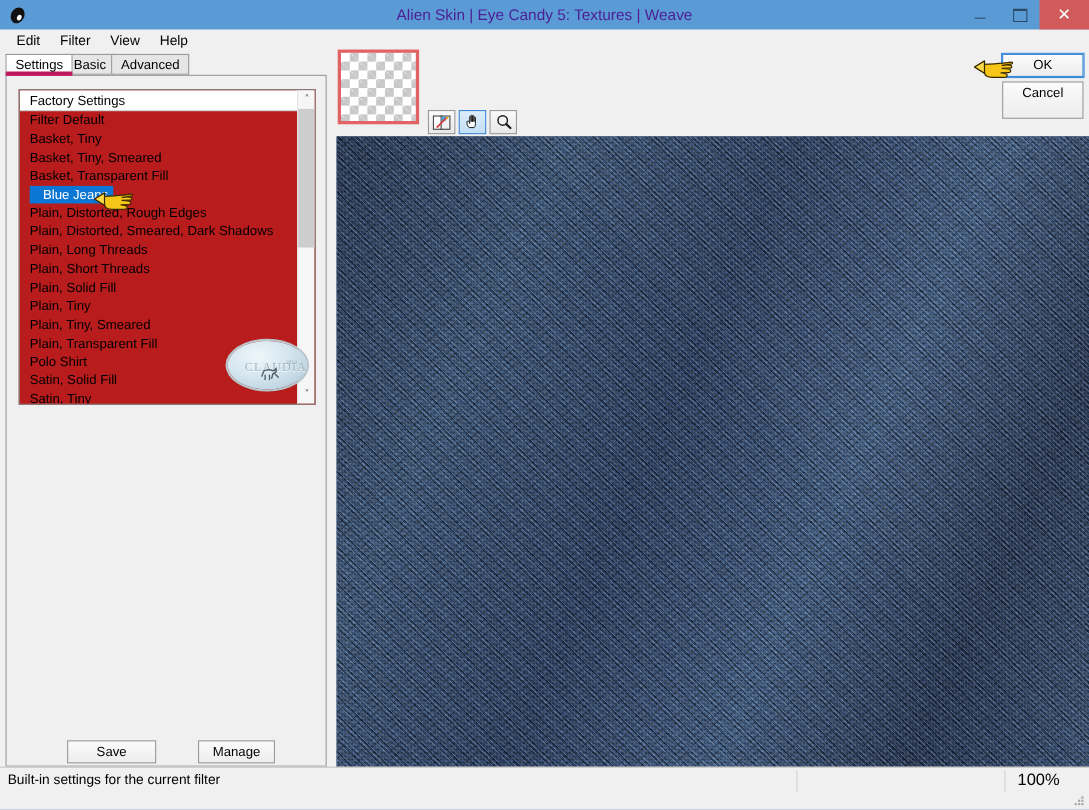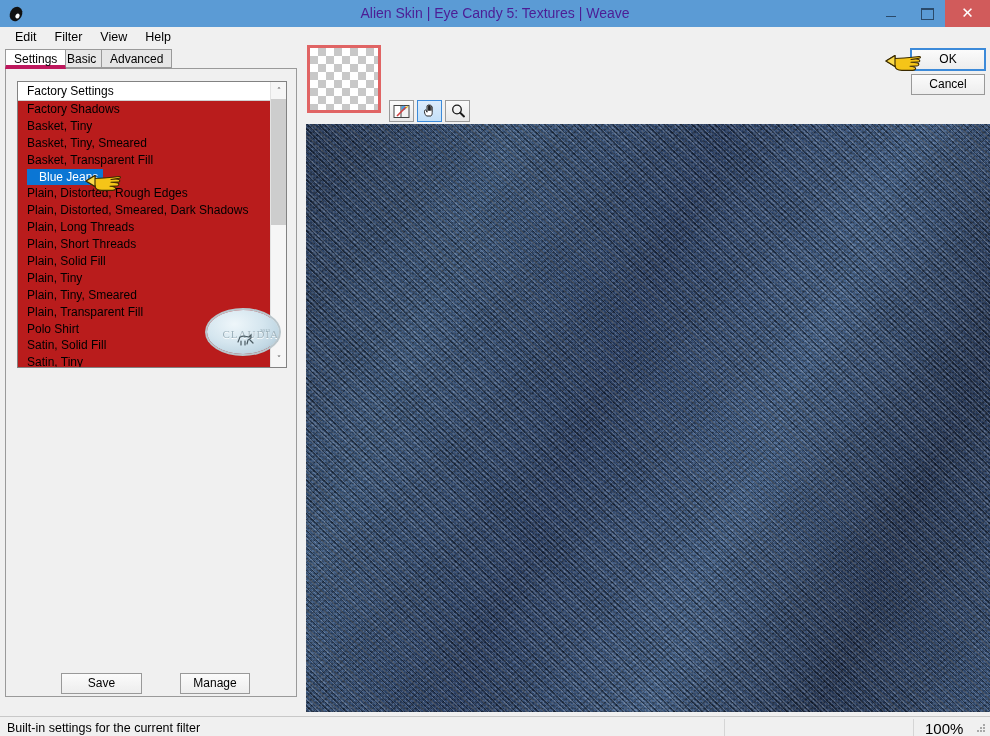--- a/index.html
+++ b/index.html
@@ -169,32 +169,32 @@
       repeating-linear-gradient(30deg, rgba(0,0,0,.2) 0 2px, rgba(255,255,255,.08) 2px 4px),
       repeating-linear-gradient(-30deg, rgba(0,0,0,.14) 0 3px, rgba(255,255,255,.06) 3px 6px);
   }
 
   
   .ok-btn{
     position:absolute;left:911px;top:49px;width:74px;height:21px;line-height:19px;
     border:1px solid #3c8ad9;outline:1px solid #3c8ad9;
   }
   .cancel-btn{
-    position:absolute;left:911px;top:74px;width:74px;height:21px;line-height:19px;text-align:center;
+    position:absolute;left:911px;top:74px;width:74px;height:34px;line-height:19px;text-align:center;
   }
 
   
   .hand{position:absolute;width:0;height:0;}
   .hand svg{display:block;}
   .hand-list{left:84px;top:168px;}
   .hand-ok{left:884px;top:48px;}
 
   
   .statusbar{
-    position:absolute;left:0;bottom:0;width:990px;height:20px;
+    position:absolute;left:0;bottom:0;width:990px;height:39px;
     background:#f0f0f0;border-top:1px solid #c8c8c8;box-sizing:border-box;padding-left:28px;
   }
   .status-text{position:absolute;left:7px;top:0;height:23px;line-height:23px;font-size:12.5px;}
   .status-sep{position:absolute;left:724px;top:2px;width:1px;height:20px;background:#d5d5d5;}
   .status-sep2{position:absolute;left:913px;top:2px;width:1px;height:20px;background:#d5d5d5;}
   .zoom-level{position:absolute;left:925px;top:0;height:23px;line-height:23px;font-size:15px;}
   .grip{position:absolute;right:3px;bottom:2px;width:10px;height:10px;}
   .grip i{position:absolute;width:2px;height:2px;background:#a8a8a8;}
 </style>
 </head>
@@ -235,21 +235,21 @@
     <div class="tab tab2">Basic</div>
     <div class="tab tab3">Advanced</div>
   </div>
 
   <div class="left-pane">
 
     <div class="factory-box">
       <div class="fbox-header">Factory Settings</div>
 
       <div class="list">
-        <div class="list-item">Factory Shadows</div>
+        <div class="list-item">Filter Default</div>
         <div class="list-item">Basket, Tiny</div>
         <div class="list-item">Basket, Tiny, Smeared</div>
         <div class="list-item">Basket, Transparent Fill</div>
         <div class="sel-wrap"><span class="list-item selected">Blue Jeans</span></div>
         <div class="list-item">Plain, Distorted, Rough Edges</div>
         <div class="list-item">Plain, Distorted, Smeared, Dark Shadows</div>
         <div class="list-item">Plain, Long Threads</div>
         <div class="list-item">Plain, Short Threads</div>
         <div class="list-item">Plain, Solid Fill</div>
         <div class="list-item">Plain, Tiny</div>

